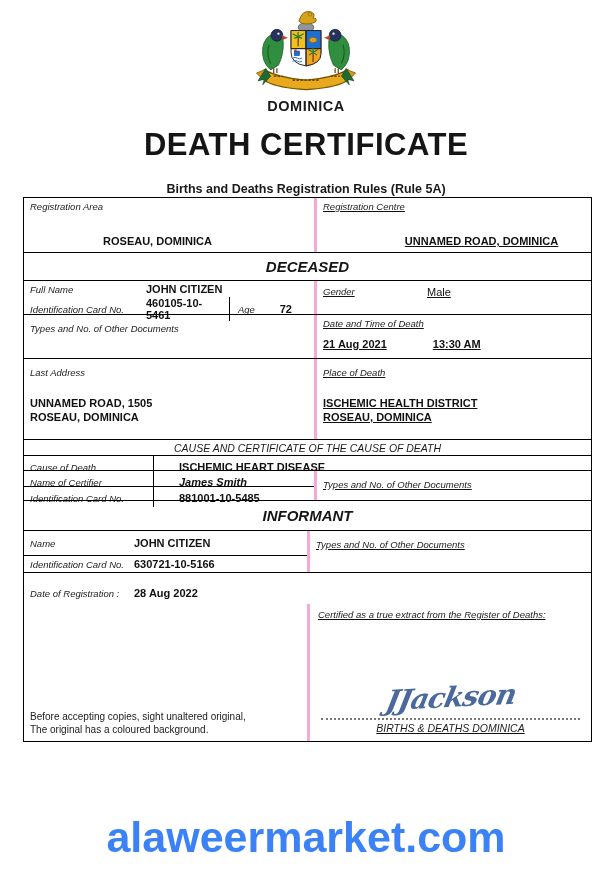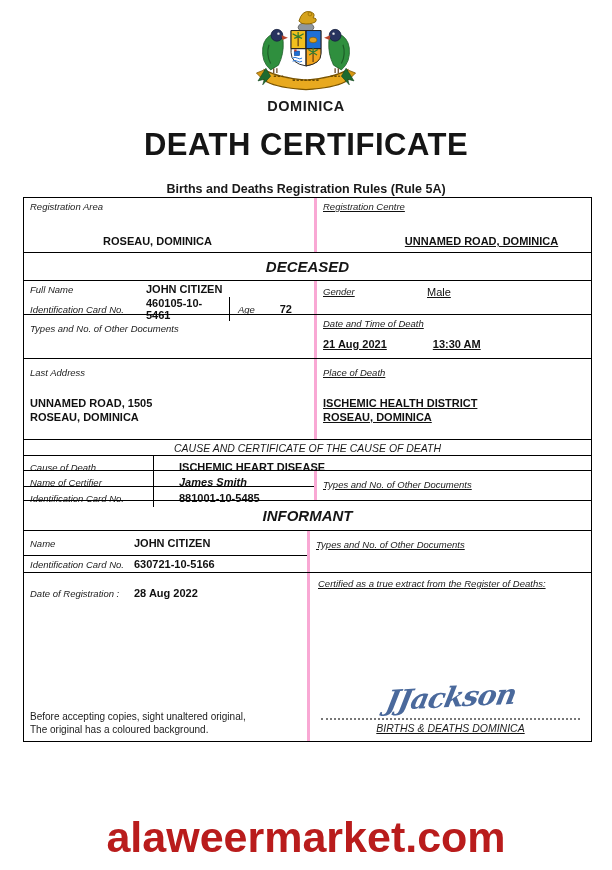--- a/index.html
+++ b/index.html
@@ -93,21 +93,21 @@
   .r1112 .halfrows2 { display: grid; grid-template-rows: 24px 1fr; }
   .inf-line { display: flex; align-items: center; padding: 0 6px; }
   .inf-line .lbl { width: 104px; flex: none; }
   .inf-line + .inf-line { border-top: 1px solid #000; }
 
   .r13 { height: 169px; display: grid; grid-template-columns: 283px 1fr; }
   .r13 .leftcol { display: flex; flex-direction: column; padding: 14px 6px 5px 6px; }
   .reg-line { display: flex; align-items: center; }
   .reg-line .lbl { width: 104px; flex: none; }
   .notice { margin-top: auto; font-size: 10px; color: #1a1a1a; line-height: 12.5px; }
-  .r13 .rightcol { display: flex; flex-direction: column; padding: 5px 8px 6px 8px; }
+  .r13 .rightcol { display: flex; flex-direction: column; padding: 5px 8px 6px 8px; margin-top: 31px; }
   .sig-block { margin-top: auto; text-align: center; }
   .signature {
     font-family: "DejaVu Serif", serif; font-style: italic; font-weight: bold;
     font-size: 28px; display: inline-block;
     transform: skewX(-14deg) rotate(-3deg); letter-spacing: -1px;
     margin-bottom: 4px;
   }
   .dotline { border-top: 2px dotted #777; width: 98%; margin: 0 auto 2px auto; }
   .registrar { font-style: italic; font-size: 10.5px; line-height: 13px; color: #1a1a1a; }
 
@@ -319,15 +319,15 @@
         <div class="sig-block">
           <span class="signature" style="color: rgb(74, 105, 156);">JJackson</span>
           <div class="dotline"></div>
           <div class="registrar">BIRTHS &amp; DEATHS DOMINICA</div>
         </div>
       </div>
     </div>
 
   </div>
 
-  <div class="watermark" style="color: #b91c1c;">alaweermarket.com</div>
+  <div class="watermark" style="color: #3b82f6;">alaweermarket.com</div>
 
 </div>
 
 </body></html>

